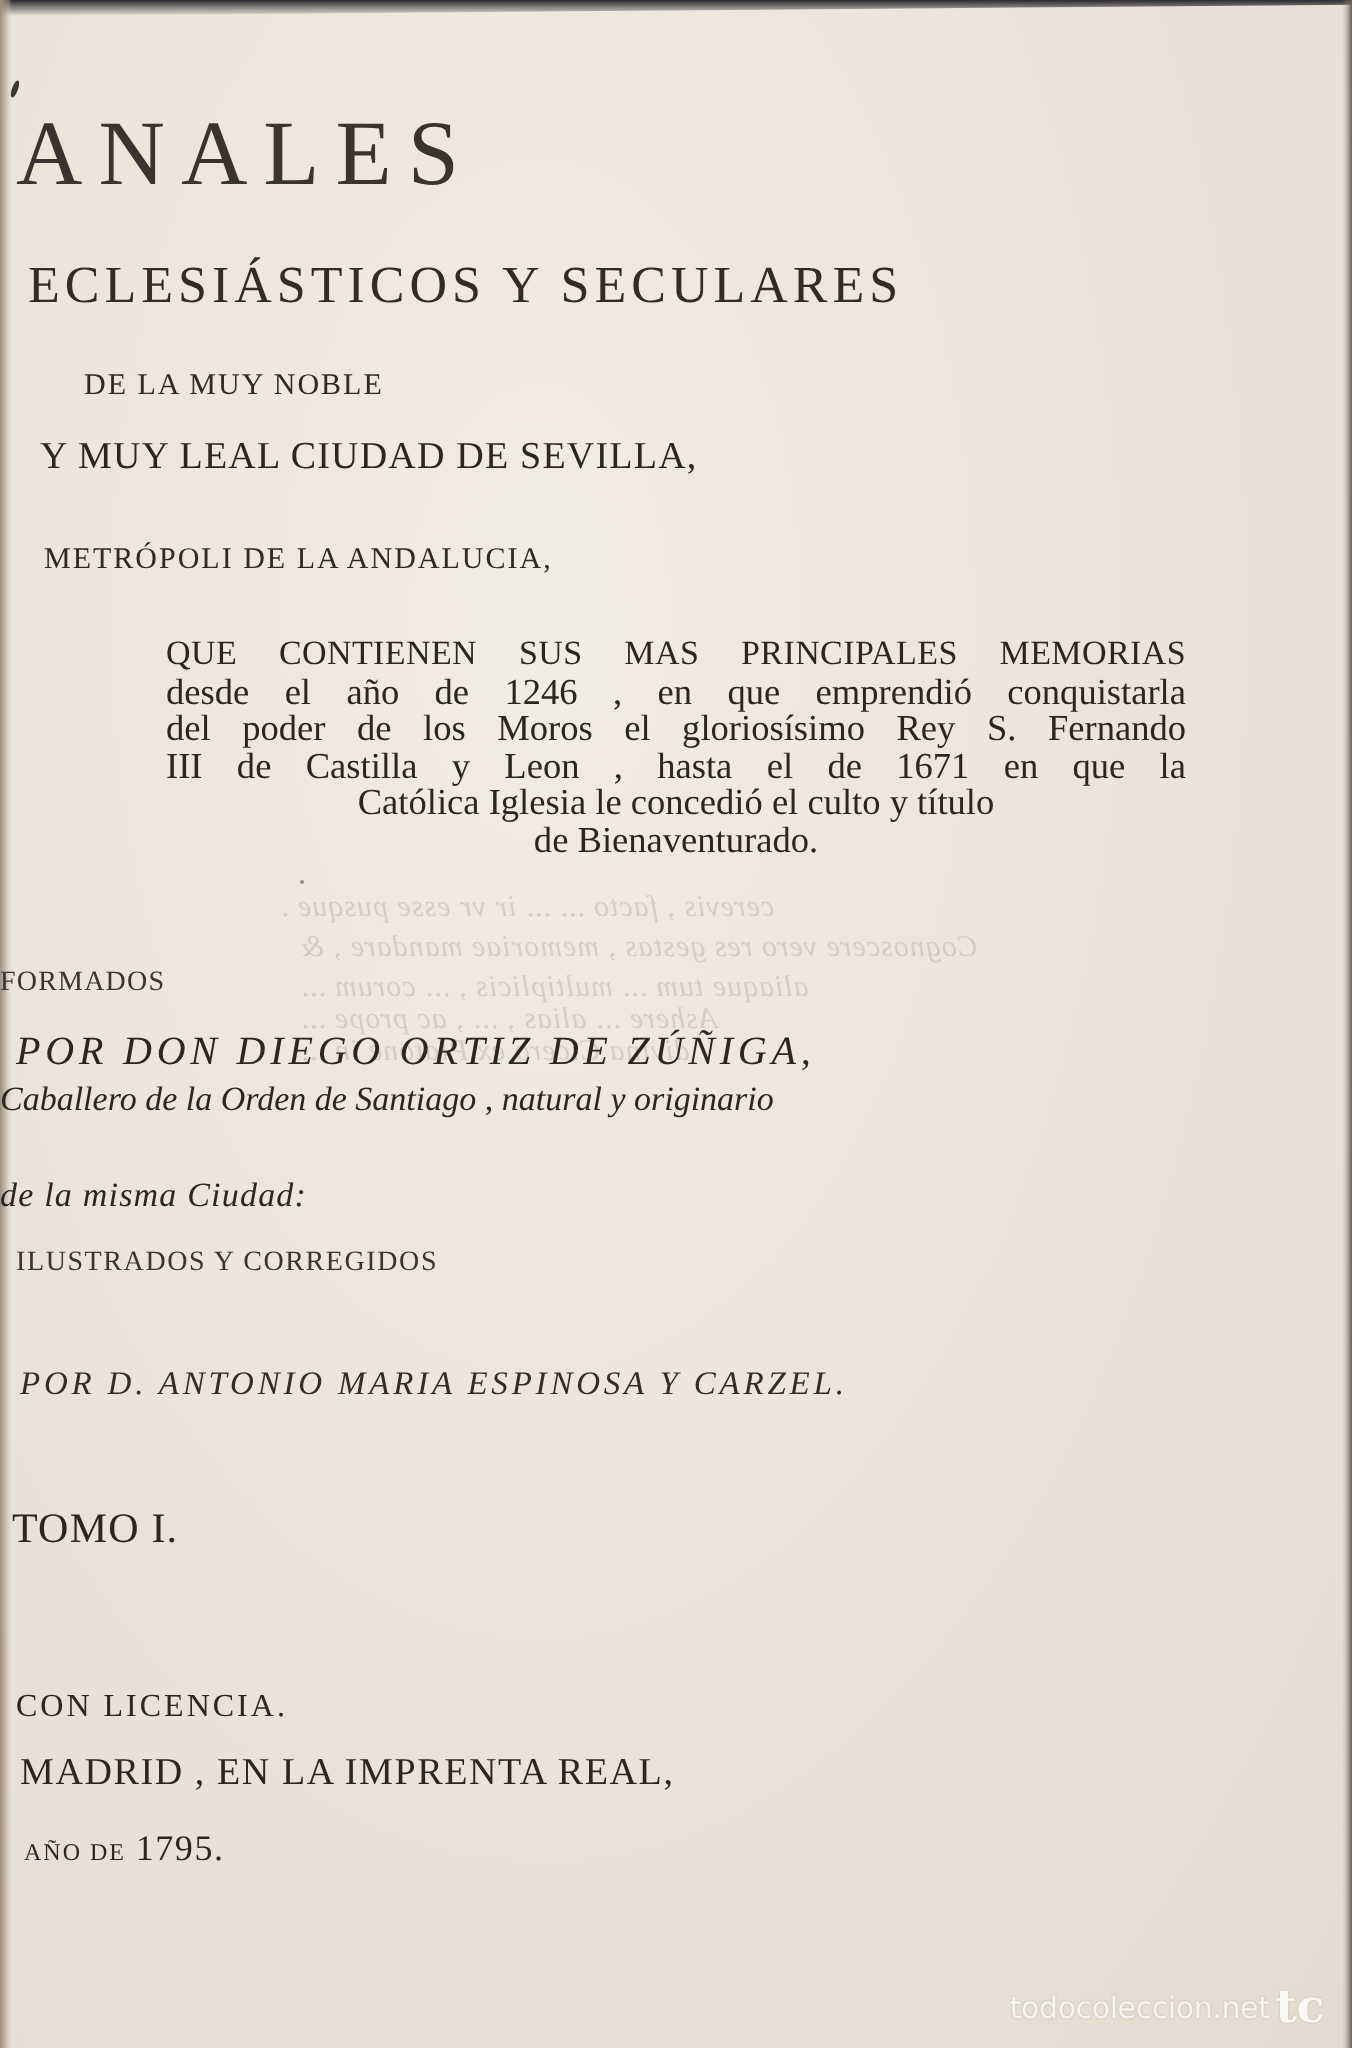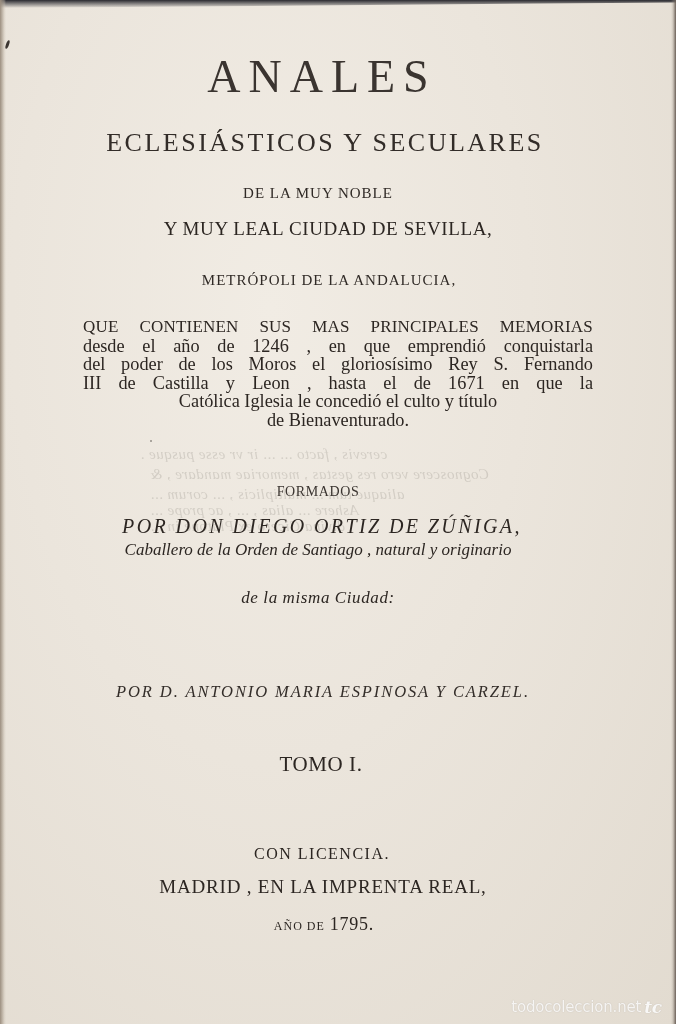--- a/index.html
+++ b/index.html
@@ -25,25 +25,25 @@
   .right-edge {
     position: absolute; right: 0; top: 0; width: 5px; height: 1024px;
     background: linear-gradient(to left, #6b6058 0%, rgba(150,140,130,0.3) 60%, rgba(0,0,0,0) 100%);
   }
   .ghost {
     position: absolute; font-style: italic; color: rgba(120,112,105,0.22);
     font-size: 15px; letter-spacing: 0.5px; white-space: nowrap;
     transform: scaleX(-1); font-family: "Liberation Serif", serif;
   }
   .line {
-    position: absolute; left: 12px; width: 612px; text-align: center; white-space: nowrap;
+    position: absolute; left: 0; width: 612px; text-align: left; white-space: nowrap;
   }
   .l-anales { top: 50px; font-size: 46px; letter-spacing: 8px; font-family: "Liberation Serif", serif; color: #3a3430; padding-left: 8px; box-sizing: border-box; }
   .l-ecles { top: 128px; font-size: 26px; letter-spacing: 2.5px; font-family: "Liberation Serif", serif; color: #322c28; padding-left: 14px; box-sizing: border-box; }
-  .l-noble { top: 185px; font-size: 15px; letter-spacing: 1px; font-family: "Liberation Serif", serif; font-variant: small-caps; color: #302a26; }
+  .l-noble { top: 185px; font-size: 15px; letter-spacing: 1px; font-family: "Liberation Serif", serif; font-variant: small-caps; color: #302a26; margin-left: 42px; }
   .l-sevilla { top: 218px; font-size: 19px; letter-spacing: 0.6px; font-family: "Liberation Serif", serif; color: #2c2622; padding-left: 20px; box-sizing: border-box; }
   .l-metro { top: 272px; font-size: 15px; letter-spacing: 1px; font-family: "Liberation Serif", serif; color: #302a26; padding-left: 22px; box-sizing: border-box; }
   .para {
     position: absolute; left: 83px; width: 510px; top: 318px;
     font-family: "Liberation Serif", serif; font-size: 18.3px; line-height: 18.5px; color: #2c2622;
     text-align: justify; text-align-last: justify;
   }
   .para .pl { display: block; }
   .para .first { font-size: 17px; letter-spacing: 0.2px; }
   .para .center { text-align: center; text-align-last: center; }
@@ -58,21 +58,21 @@
   .l-madrid { top: 876px; font-size: 19px; letter-spacing: 0.8px; font-family: "Liberation Serif", serif; color: #2c2622; padding-left: 10px; box-sizing: border-box; }
   .l-anio { top: 914px; font-size: 16px; letter-spacing: 0.8px; font-family: "Liberation Serif", serif; color: #2c2622; padding-left: 12px; box-sizing: border-box; }
   .l-anio .sc { font-size: 12px; letter-spacing: 1px; }
   .l-anio .yr { font-size: 18px; }
   .watermark {
     position: absolute; right: 14px; bottom: 7px;
     font-family: "DejaVu Sans", sans-serif; font-size: 15px; color: rgba(255,255,255,0.85);
     letter-spacing: -0.2px; display: flex; align-items: center; gap: 3px;
     text-shadow: 0 0 1px rgba(120,110,100,0.4);
   }
-  .wm-logo { font-family: "DejaVu Serif", serif; font-style: italic; font-size: 17px; font-weight: bold; color: rgba(255,255,255,0.9); }
+  .wm-logo { font-family: "DejaVu Serif", serif; font-size: 23px; font-weight: bold; color: rgba(255,255,255,0.9); }
   .speck { position: absolute; background: #3c3632; border-radius: 50%; }
 </style>
 </head>
 <body>
 
 <div class="page">
   <div class="top-shadow"></div>
   <div class="left-edge"></div>
   <div class="right-edge"></div>
 
@@ -98,20 +98,21 @@
     <span class="pl">III de Castilla y Leon , hasta el de 1671 en que la</span>
     <span class="pl center">Católica Iglesia le concedió el culto y título</span>
     <span class="pl center">de Bienaventurado.</span>
   </div>
 
   <div class="line l-formados">FORMADOS</div>
   <div class="line l-ortiz">POR DON DIEGO ORTIZ DE ZÚÑIGA,</div>
   <div class="line l-caballero">Caballero de la Orden de Santiago , natural y originario</div>
   <div class="line l-ciudad">de la misma Ciudad:</div>
 
+  <div class="line l-ilustrados">ILUSTRADOS Y CORREGIDOS</div>
   <div class="line l-espinosa">POR D. ANTONIO MARIA ESPINOSA Y CARZEL.</div>
 
   <div class="line l-tomo">TOMO I.</div>
 
   <div class="line l-licencia">CON LICENCIA.</div>
   <div class="line l-madrid">MADRID , EN LA IMPRENTA REAL,</div>
   <div class="line l-anio">
     <span class="sc">AÑO DE</span>
     <span class="yr">1795.</span>
   </div>

